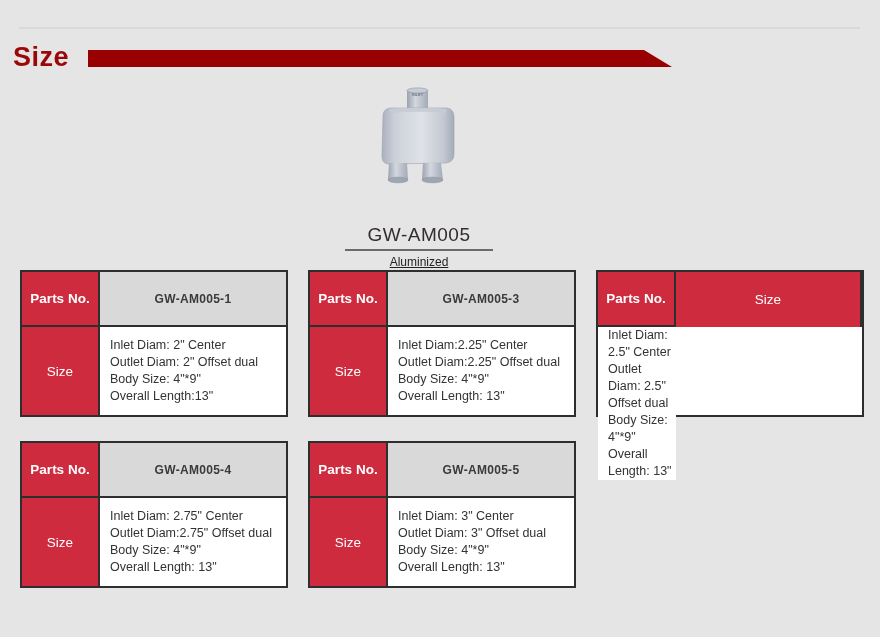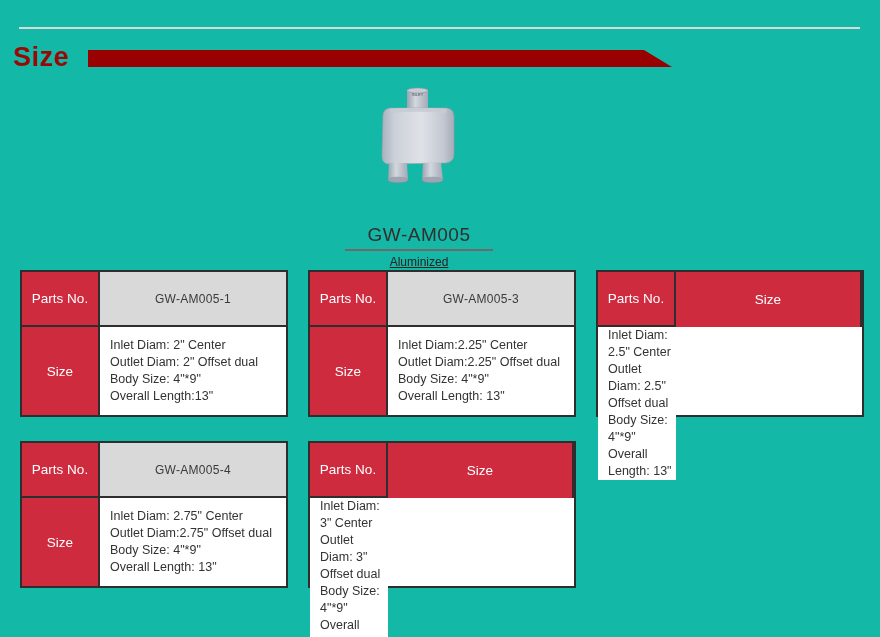--- a/index.html
+++ b/index.html
@@ -1,16 +1,16 @@
 <!DOCTYPE html>
 <html><head>
 <meta charset="utf-8">
 <style>
   html,body{margin:0;padding:0;background:#fff;}
-  #page{position:relative;width:880px;height:637px;background:#14b8a6;overflow:hidden;
+  #page{position:relative;width:880px;height:637px;background:#e5e5e5;overflow:hidden;
         font-family:"Liberation Sans", sans-serif;}
 
   
   .top-divider{position:absolute;left:19px;top:27px;width:841px;height:2px;background:#d9d9d9;}
 
   
   .heading{position:absolute;left:13px;top:42px;font-size:27px;font-weight:600;
            color:#9b0707;letter-spacing:0.5px;}
   .banner{position:absolute;left:88px;top:50px;width:584px;height:17px;background:#990000;
           clip-path:polygon(0 0, calc(100% - 28px) 0, 100% 100%, 0 100%);}
@@ -23,21 +23,21 @@
   .finish{display:block;font-size:12px;color:#262222;margin-top:4px;text-decoration:underline;}
 
   
   .spec-table{position:absolute;width:268px;height:147px;border:2px solid #2e2e2e;
               box-sizing:border-box;display:grid;grid-template-columns:78px 1fr;
               grid-template-rows:55px 1fr;background:#fff;}
   .cell{box-sizing:border-box;display:flex;align-items:center;justify-content:center;}
   .cell.red{background:#cf2b3e;color:#fff;font-size:13.5px;}
   .cell.gray{background:#d9d9d9;color:#3a3a3a;font-size:12px;letter-spacing:0.3px;}
   .cell.label{border-right:2px solid #2e2e2e;}
-  .cell.hdr{border-bottom:2px solid #2e2e2e;}
+  .cell.hdr{border-bottom:2px solid #2e2e2e;font-weight:bold;}
   .cell.lines{background:#fff;color:#333;font-size:12.5px;line-height:17px;
               flex-direction:column;align-items:flex-start;justify-content:center;
               padding-left:10px;padding-right:4px;}
   .t1{left:20px;top:270px;} .t2{left:308px;top:270px;} .t3{left:596px;top:270px;}
   .t4{left:20px;top:441px;} .t5{left:308px;top:441px;}
 </style>
 </head>
 <body>
 
 <div id="page">
@@ -131,20 +131,21 @@
     <div class="cell lines">
       <div>Inlet Diam: 2.75" Center</div>
       <div>Outlet Diam:2.75" Offset dual</div>
       <div>Body Size: 4"*9"</div>
       <div>Overall Length: 13"</div>
     </div>
   </div>
 
   <div class="spec-table t5">
     <div class="cell red label hdr">Parts No.</div>
+    <div class="cell gray hdr">GW-AM005-5</div>
     <div class="cell red label">Size</div>
     <div class="cell lines">
       <div>Inlet Diam:  3" Center</div>
       <div>Outlet Diam: 3" Offset dual</div>
       <div>Body Size: 4"*9"</div>
       <div>Overall Length: 13"</div>
     </div>
   </div>
 
 </div>

